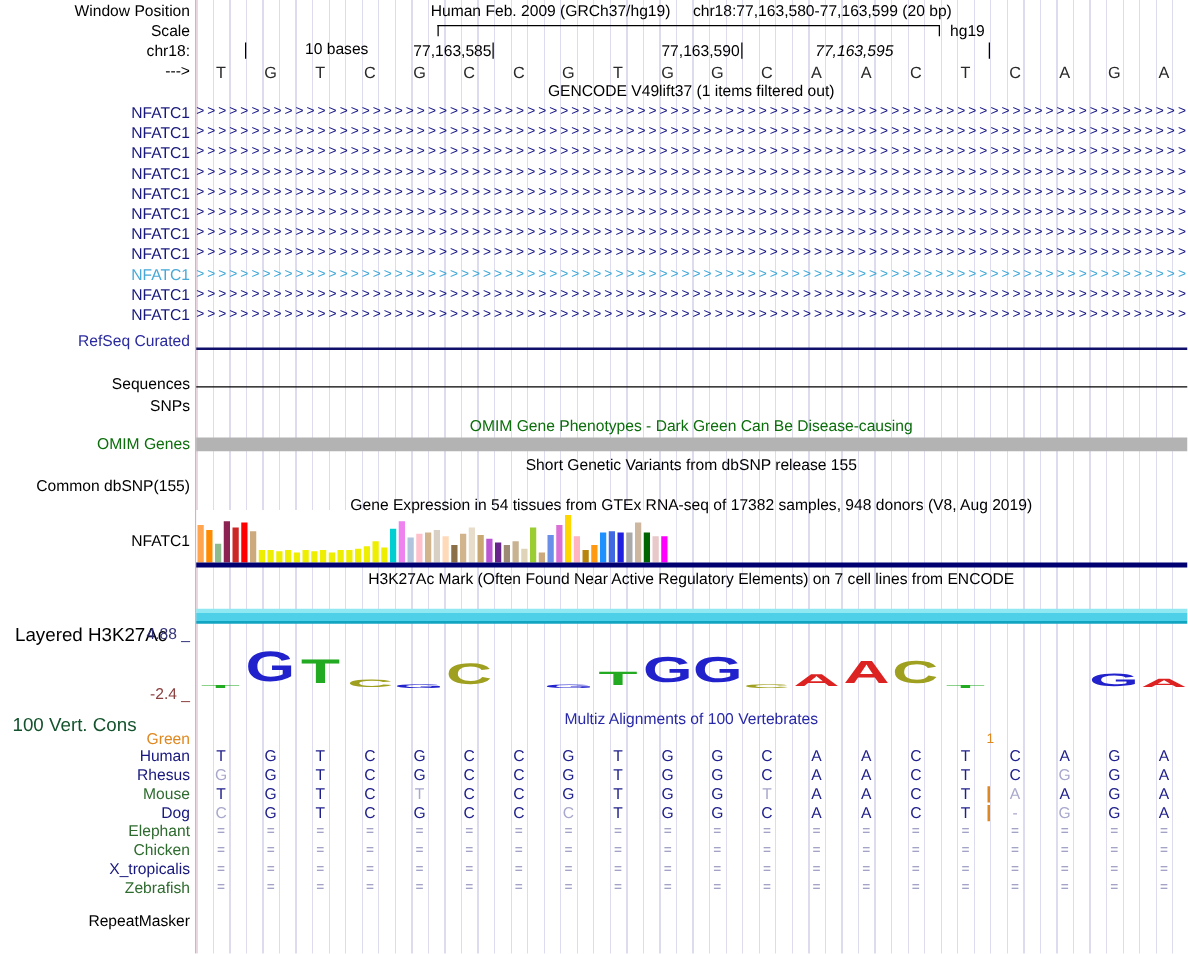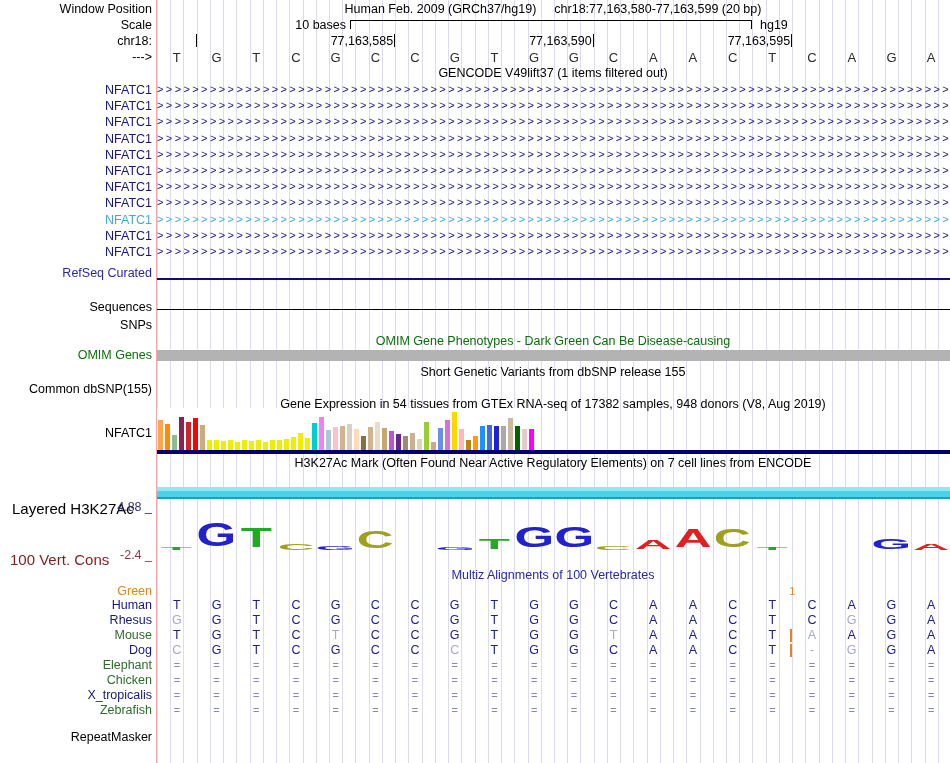--- a/index.html
+++ b/index.html
@@ -41,21 +41,21 @@
       <div style="position: absolute; top: 50px; left: 635.2px; width: 39.7px; height: 14px; text-align: center; font-size: 13px; color: rgb(42, 42, 42);">C</div>
       <div style="position: absolute; top: 50px; left: 674.9px; width: 39.7px; height: 14px; text-align: center; font-size: 13px; color: rgb(42, 42, 42);">A</div>
       <div style="position: absolute; top: 50px; left: 714.6px; width: 39.7px; height: 14px; text-align: center; font-size: 13px; color: rgb(42, 42, 42);">G</div>
       <div style="position: absolute; top: 50px; left: 754.3px; width: 39.7px; height: 14px; text-align: center; font-size: 13px; color: rgb(42, 42, 42);">A</div>
       <div style="position: absolute; top: 34px; left: 38.7px; width: 1px; height: 13px; background: rgb(0, 0, 0);"></div>
       <div style="position: absolute; top: 34px; left: 237.2px; width: 1px; height: 13px; background: rgb(0, 0, 0);"></div>
       <div style="position: absolute; top: 34px; left: 98.2px; width: 138px; height: 14px; text-align: right; font-size: 12.5px;">77,163,585</div>
       <div style="position: absolute; top: 34px; left: 435.7px; width: 1px; height: 13px; background: rgb(0, 0, 0);"></div>
       <div style="position: absolute; top: 34px; left: 296.7px; width: 138px; height: 14px; text-align: right; font-size: 12.5px;">77,163,590</div>
       <div style="position: absolute; top: 34px; left: 634.2px; width: 1px; height: 13px; background: rgb(0, 0, 0);"></div>
-      <div style="position: absolute; top: 34px; left: 495.2px; width: 138px; height: 14px; text-align: right; font-size: 12.5px;">77,163,595</div>
+      <div style="position: absolute; top: 34px; left: 495.2px; width: 138px; height: 14px; text-align: left; font-size: 12.5px; font-style: italic;">77,163,595</div>
       <div style="position: absolute; top: 83px; left: 0px; width: 794px; height: 15px; line-height: 13px; overflow: hidden; white-space: nowrap; letter-spacing: 2.4px; font-size: 11px; color: rgb(21, 21, 133);">&gt;&gt;&gt;&gt;&gt;&gt;&gt;&gt;&gt;&gt;&gt;&gt;&gt;&gt;&gt;&gt;&gt;&gt;&gt;&gt;&gt;&gt;&gt;&gt;&gt;&gt;&gt;&gt;&gt;&gt;&gt;&gt;&gt;&gt;&gt;&gt;&gt;&gt;&gt;&gt;&gt;&gt;&gt;&gt;&gt;&gt;&gt;&gt;&gt;&gt;&gt;&gt;&gt;&gt;&gt;&gt;&gt;&gt;&gt;&gt;&gt;&gt;&gt;&gt;&gt;&gt;&gt;&gt;&gt;&gt;&gt;&gt;&gt;&gt;&gt;&gt;&gt;&gt;&gt;&gt;&gt;&gt;&gt;&gt;&gt;&gt;&gt;&gt;&gt;&gt;&gt;&gt;&gt;&gt;&gt;&gt;&gt;&gt;&gt;&gt;&gt;&gt;&gt;&gt;&gt;&gt;&gt;&gt;&gt;&gt;&gt;&gt;&gt;&gt;&gt;&gt;</div>
       <div style="position: absolute; top: 99.2px; left: 0px; width: 794px; height: 15px; line-height: 13px; overflow: hidden; white-space: nowrap; letter-spacing: 2.4px; font-size: 11px; color: rgb(21, 21, 133);">&gt;&gt;&gt;&gt;&gt;&gt;&gt;&gt;&gt;&gt;&gt;&gt;&gt;&gt;&gt;&gt;&gt;&gt;&gt;&gt;&gt;&gt;&gt;&gt;&gt;&gt;&gt;&gt;&gt;&gt;&gt;&gt;&gt;&gt;&gt;&gt;&gt;&gt;&gt;&gt;&gt;&gt;&gt;&gt;&gt;&gt;&gt;&gt;&gt;&gt;&gt;&gt;&gt;&gt;&gt;&gt;&gt;&gt;&gt;&gt;&gt;&gt;&gt;&gt;&gt;&gt;&gt;&gt;&gt;&gt;&gt;&gt;&gt;&gt;&gt;&gt;&gt;&gt;&gt;&gt;&gt;&gt;&gt;&gt;&gt;&gt;&gt;&gt;&gt;&gt;&gt;&gt;&gt;&gt;&gt;&gt;&gt;&gt;&gt;&gt;&gt;&gt;&gt;&gt;&gt;&gt;&gt;&gt;&gt;&gt;&gt;&gt;&gt;&gt;&gt;&gt;</div>
       <div style="position: absolute; top: 115.4px; left: 0px; width: 794px; height: 15px; line-height: 13px; overflow: hidden; white-space: nowrap; letter-spacing: 2.4px; font-size: 11px; color: rgb(21, 21, 133);">&gt;&gt;&gt;&gt;&gt;&gt;&gt;&gt;&gt;&gt;&gt;&gt;&gt;&gt;&gt;&gt;&gt;&gt;&gt;&gt;&gt;&gt;&gt;&gt;&gt;&gt;&gt;&gt;&gt;&gt;&gt;&gt;&gt;&gt;&gt;&gt;&gt;&gt;&gt;&gt;&gt;&gt;&gt;&gt;&gt;&gt;&gt;&gt;&gt;&gt;&gt;&gt;&gt;&gt;&gt;&gt;&gt;&gt;&gt;&gt;&gt;&gt;&gt;&gt;&gt;&gt;&gt;&gt;&gt;&gt;&gt;&gt;&gt;&gt;&gt;&gt;&gt;&gt;&gt;&gt;&gt;&gt;&gt;&gt;&gt;&gt;&gt;&gt;&gt;&gt;&gt;&gt;&gt;&gt;&gt;&gt;&gt;&gt;&gt;&gt;&gt;&gt;&gt;&gt;&gt;&gt;&gt;&gt;&gt;&gt;&gt;&gt;&gt;&gt;&gt;&gt;</div>
       <div style="position: absolute; top: 131.6px; left: 0px; width: 794px; height: 15px; line-height: 13px; overflow: hidden; white-space: nowrap; letter-spacing: 2.4px; font-size: 11px; color: rgb(21, 21, 133);">&gt;&gt;&gt;&gt;&gt;&gt;&gt;&gt;&gt;&gt;&gt;&gt;&gt;&gt;&gt;&gt;&gt;&gt;&gt;&gt;&gt;&gt;&gt;&gt;&gt;&gt;&gt;&gt;&gt;&gt;&gt;&gt;&gt;&gt;&gt;&gt;&gt;&gt;&gt;&gt;&gt;&gt;&gt;&gt;&gt;&gt;&gt;&gt;&gt;&gt;&gt;&gt;&gt;&gt;&gt;&gt;&gt;&gt;&gt;&gt;&gt;&gt;&gt;&gt;&gt;&gt;&gt;&gt;&gt;&gt;&gt;&gt;&gt;&gt;&gt;&gt;&gt;&gt;&gt;&gt;&gt;&gt;&gt;&gt;&gt;&gt;&gt;&gt;&gt;&gt;&gt;&gt;&gt;&gt;&gt;&gt;&gt;&gt;&gt;&gt;&gt;&gt;&gt;&gt;&gt;&gt;&gt;&gt;&gt;&gt;&gt;&gt;&gt;&gt;&gt;&gt;</div>
       <div style="position: absolute; top: 147.8px; left: 0px; width: 794px; height: 15px; line-height: 13px; overflow: hidden; white-space: nowrap; letter-spacing: 2.4px; font-size: 11px; color: rgb(21, 21, 133);">&gt;&gt;&gt;&gt;&gt;&gt;&gt;&gt;&gt;&gt;&gt;&gt;&gt;&gt;&gt;&gt;&gt;&gt;&gt;&gt;&gt;&gt;&gt;&gt;&gt;&gt;&gt;&gt;&gt;&gt;&gt;&gt;&gt;&gt;&gt;&gt;&gt;&gt;&gt;&gt;&gt;&gt;&gt;&gt;&gt;&gt;&gt;&gt;&gt;&gt;&gt;&gt;&gt;&gt;&gt;&gt;&gt;&gt;&gt;&gt;&gt;&gt;&gt;&gt;&gt;&gt;&gt;&gt;&gt;&gt;&gt;&gt;&gt;&gt;&gt;&gt;&gt;&gt;&gt;&gt;&gt;&gt;&gt;&gt;&gt;&gt;&gt;&gt;&gt;&gt;&gt;&gt;&gt;&gt;&gt;&gt;&gt;&gt;&gt;&gt;&gt;&gt;&gt;&gt;&gt;&gt;&gt;&gt;&gt;&gt;&gt;&gt;&gt;&gt;&gt;&gt;</div>
       <div style="position: absolute; top: 164px; left: 0px; width: 794px; height: 15px; line-height: 13px; overflow: hidden; white-space: nowrap; letter-spacing: 2.4px; font-size: 11px; color: rgb(21, 21, 133);">&gt;&gt;&gt;&gt;&gt;&gt;&gt;&gt;&gt;&gt;&gt;&gt;&gt;&gt;&gt;&gt;&gt;&gt;&gt;&gt;&gt;&gt;&gt;&gt;&gt;&gt;&gt;&gt;&gt;&gt;&gt;&gt;&gt;&gt;&gt;&gt;&gt;&gt;&gt;&gt;&gt;&gt;&gt;&gt;&gt;&gt;&gt;&gt;&gt;&gt;&gt;&gt;&gt;&gt;&gt;&gt;&gt;&gt;&gt;&gt;&gt;&gt;&gt;&gt;&gt;&gt;&gt;&gt;&gt;&gt;&gt;&gt;&gt;&gt;&gt;&gt;&gt;&gt;&gt;&gt;&gt;&gt;&gt;&gt;&gt;&gt;&gt;&gt;&gt;&gt;&gt;&gt;&gt;&gt;&gt;&gt;&gt;&gt;&gt;&gt;&gt;&gt;&gt;&gt;&gt;&gt;&gt;&gt;&gt;&gt;&gt;&gt;&gt;&gt;&gt;&gt;</div>
       <div style="position: absolute; top: 180.2px; left: 0px; width: 794px; height: 15px; line-height: 13px; overflow: hidden; white-space: nowrap; letter-spacing: 2.4px; font-size: 11px; color: rgb(21, 21, 133);">&gt;&gt;&gt;&gt;&gt;&gt;&gt;&gt;&gt;&gt;&gt;&gt;&gt;&gt;&gt;&gt;&gt;&gt;&gt;&gt;&gt;&gt;&gt;&gt;&gt;&gt;&gt;&gt;&gt;&gt;&gt;&gt;&gt;&gt;&gt;&gt;&gt;&gt;&gt;&gt;&gt;&gt;&gt;&gt;&gt;&gt;&gt;&gt;&gt;&gt;&gt;&gt;&gt;&gt;&gt;&gt;&gt;&gt;&gt;&gt;&gt;&gt;&gt;&gt;&gt;&gt;&gt;&gt;&gt;&gt;&gt;&gt;&gt;&gt;&gt;&gt;&gt;&gt;&gt;&gt;&gt;&gt;&gt;&gt;&gt;&gt;&gt;&gt;&gt;&gt;&gt;&gt;&gt;&gt;&gt;&gt;&gt;&gt;&gt;&gt;&gt;&gt;&gt;&gt;&gt;&gt;&gt;&gt;&gt;&gt;&gt;&gt;&gt;&gt;&gt;&gt;</div>
       <div style="position: absolute; top: 196.4px; left: 0px; width: 794px; height: 15px; line-height: 13px; overflow: hidden; white-space: nowrap; letter-spacing: 2.4px; font-size: 11px; color: rgb(21, 21, 133);">&gt;&gt;&gt;&gt;&gt;&gt;&gt;&gt;&gt;&gt;&gt;&gt;&gt;&gt;&gt;&gt;&gt;&gt;&gt;&gt;&gt;&gt;&gt;&gt;&gt;&gt;&gt;&gt;&gt;&gt;&gt;&gt;&gt;&gt;&gt;&gt;&gt;&gt;&gt;&gt;&gt;&gt;&gt;&gt;&gt;&gt;&gt;&gt;&gt;&gt;&gt;&gt;&gt;&gt;&gt;&gt;&gt;&gt;&gt;&gt;&gt;&gt;&gt;&gt;&gt;&gt;&gt;&gt;&gt;&gt;&gt;&gt;&gt;&gt;&gt;&gt;&gt;&gt;&gt;&gt;&gt;&gt;&gt;&gt;&gt;&gt;&gt;&gt;&gt;&gt;&gt;&gt;&gt;&gt;&gt;&gt;&gt;&gt;&gt;&gt;&gt;&gt;&gt;&gt;&gt;&gt;&gt;&gt;&gt;&gt;&gt;&gt;&gt;&gt;&gt;&gt;</div>
       <div style="position: absolute; top: 212.6px; left: 0px; width: 794px; height: 15px; line-height: 13px; overflow: hidden; white-space: nowrap; letter-spacing: 2.4px; font-size: 11px; color: rgb(63, 168, 216);">&gt;&gt;&gt;&gt;&gt;&gt;&gt;&gt;&gt;&gt;&gt;&gt;&gt;&gt;&gt;&gt;&gt;&gt;&gt;&gt;&gt;&gt;&gt;&gt;&gt;&gt;&gt;&gt;&gt;&gt;&gt;&gt;&gt;&gt;&gt;&gt;&gt;&gt;&gt;&gt;&gt;&gt;&gt;&gt;&gt;&gt;&gt;&gt;&gt;&gt;&gt;&gt;&gt;&gt;&gt;&gt;&gt;&gt;&gt;&gt;&gt;&gt;&gt;&gt;&gt;&gt;&gt;&gt;&gt;&gt;&gt;&gt;&gt;&gt;&gt;&gt;&gt;&gt;&gt;&gt;&gt;&gt;&gt;&gt;&gt;&gt;&gt;&gt;&gt;&gt;&gt;&gt;&gt;&gt;&gt;&gt;&gt;&gt;&gt;&gt;&gt;&gt;&gt;&gt;&gt;&gt;&gt;&gt;&gt;&gt;&gt;&gt;&gt;&gt;&gt;&gt;</div>
       <div style="position: absolute; top: 228.8px; left: 0px; width: 794px; height: 15px; line-height: 13px; overflow: hidden; white-space: nowrap; letter-spacing: 2.4px; font-size: 11px; color: rgb(21, 21, 133);">&gt;&gt;&gt;&gt;&gt;&gt;&gt;&gt;&gt;&gt;&gt;&gt;&gt;&gt;&gt;&gt;&gt;&gt;&gt;&gt;&gt;&gt;&gt;&gt;&gt;&gt;&gt;&gt;&gt;&gt;&gt;&gt;&gt;&gt;&gt;&gt;&gt;&gt;&gt;&gt;&gt;&gt;&gt;&gt;&gt;&gt;&gt;&gt;&gt;&gt;&gt;&gt;&gt;&gt;&gt;&gt;&gt;&gt;&gt;&gt;&gt;&gt;&gt;&gt;&gt;&gt;&gt;&gt;&gt;&gt;&gt;&gt;&gt;&gt;&gt;&gt;&gt;&gt;&gt;&gt;&gt;&gt;&gt;&gt;&gt;&gt;&gt;&gt;&gt;&gt;&gt;&gt;&gt;&gt;&gt;&gt;&gt;&gt;&gt;&gt;&gt;&gt;&gt;&gt;&gt;&gt;&gt;&gt;&gt;&gt;&gt;&gt;&gt;&gt;&gt;&gt;</div>
@@ -357,21 +357,21 @@
       </div>
     </div>
 
   <div class="lbl" style="top:2px">Window Position</div>
   <div class="ttl" style="top:2px;display:flex;justify-content:center;gap:18px">
     <span>Human Feb. 2009 (GRCh37/hg19)</span>
     <span>chr18:77,163,580-77,163,599 (20 bp)</span>
   </div>
 
   <div class="lbl" style="top:18px">Scale</div>
-  <div class="abs" style="left:244px;top:18px;width:102px;text-align:right">10 bases</div>
+  <div class="abs" style="left:244px;top:32px;width:102px;text-align:left">10 bases</div>
   <div class="abs" style="left:350px;top:20px;width:400px;height:8px;border-top:1px solid #000;border-left:1px solid #000;border-right:1px solid #000"></div>
   <div class="abs" style="left:760px;top:18px">hg19</div>
 
   <div class="lbl" style="top:34px">chr18:</div>
   <div class="lbl" style="top:50px">---&gt;</div>
 
   <div class="ttl" style="top:66px">GENCODE V49lift37 (1 items filtered out)</div>
 
   <div class="lbl blue" style="top:266px">RefSeq Curated</div>
 
@@ -385,21 +385,21 @@
   <div class="ttl" style="top:365px">Short Genetic Variants from dbSNP release 155</div>
   <div class="lbl" style="top:382px">Common dbSNP(155)</div>
 
   <div class="ttl" style="top:397px">Gene Expression in 54 tissues from GTEx RNA-seq of 17382 samples, 948 donors (V8, Aug 2019)</div>
   <div class="lbl" style="top:426px">NFATC1</div>
 
   <div class="ttl" style="top:456px">H3K27Ac Mark (Often Found Near Active Regulatory Elements) on 7 cell lines from ENCODE</div>
   <div class="lbl-left" style="left:12px;top:470px">Layered H3K27Ac</div>
 
   <div class="lbl" style="top:500px;color:#32327a">4.88 _</div>
-  <div class="lbl-left" style="left:10px;top:521px;color:#7f1d1d">100 Vert. Cons</div>
+  <div class="lbl-left" style="left:10px;top:542px;color:#14532d">100 Vert. Cons</div>
   <div class="lbl" style="top:548px;color:#8b3e3e">-2.4 _</div>
 
   <div class="ttl consblue" style="top:568px">Multiz Alignments of 100 Vertebrates</div>
 
   <div class="lbl" style="top:730px">RepeatMasker</div>
 <div style="position: absolute; top: 83px; left: 0px; width: 152px; height: 14px; line-height: 14px; text-align: right; font-size: 12.5px; color: rgb(23, 23, 125);">NFATC1</div>
     <div style="position: absolute; top: 99.2px; left: 0px; width: 152px; height: 14px; line-height: 14px; text-align: right; font-size: 12.5px; color: rgb(23, 23, 125);">NFATC1</div>
     <div style="position: absolute; top: 115.4px; left: 0px; width: 152px; height: 14px; line-height: 14px; text-align: right; font-size: 12.5px; color: rgb(23, 23, 125);">NFATC1</div>
     <div style="position: absolute; top: 131.6px; left: 0px; width: 152px; height: 14px; line-height: 14px; text-align: right; font-size: 12.5px; color: rgb(23, 23, 125);">NFATC1</div>
     <div style="position: absolute; top: 147.8px; left: 0px; width: 152px; height: 14px; line-height: 14px; text-align: right; font-size: 12.5px; color: rgb(23, 23, 125);">NFATC1</div>

